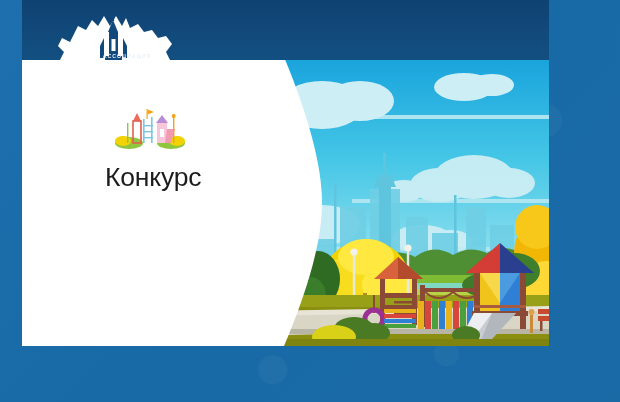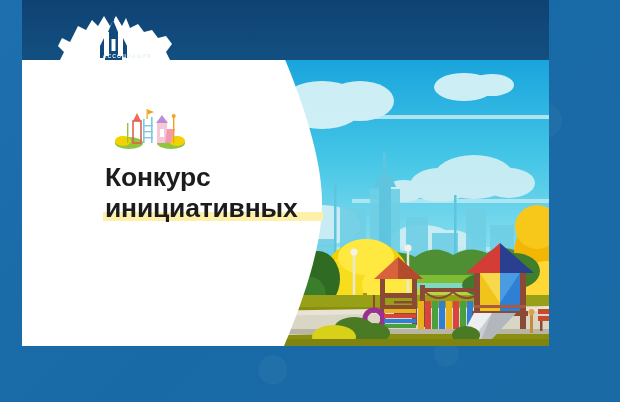--- a/index.html
+++ b/index.html
@@ -112,21 +112,21 @@
     left: 83px;
     top: 162px;
     width: 215px;
     z-index: 6;
   }
   .headline .line {
     position: relative;
     display: block;
     font-size: 26.5px;
     line-height: 31px;
-    font-weight: bold;
+    font-weight: normal;
     color: #1c1c1c;
     letter-spacing: -0.2px;
     white-space: nowrap;
   }
   .headline .line.hl::before {
     content: "";
     position: absolute;
     left: -2px;
     right: -3px;
     bottom: 3px;
@@ -415,17 +415,16 @@
 
         <rect x="58" y="10" width="1.4" height="26" fill="#f2a31a"></rect>
         <circle cx="58.7" cy="9" r="2" fill="#f2a31a"></circle>
 
         <rect x="12" y="16" width="1.4" height="20" fill="#8fc63d"></rect>
       </svg>
     </div>
 
     <div class="headline">
       <span class="line">Конкурс</span>
-      <span class="line hl">инициативных</span>
     </div>
 
   </div>
 </div>
 
 </body></html>

